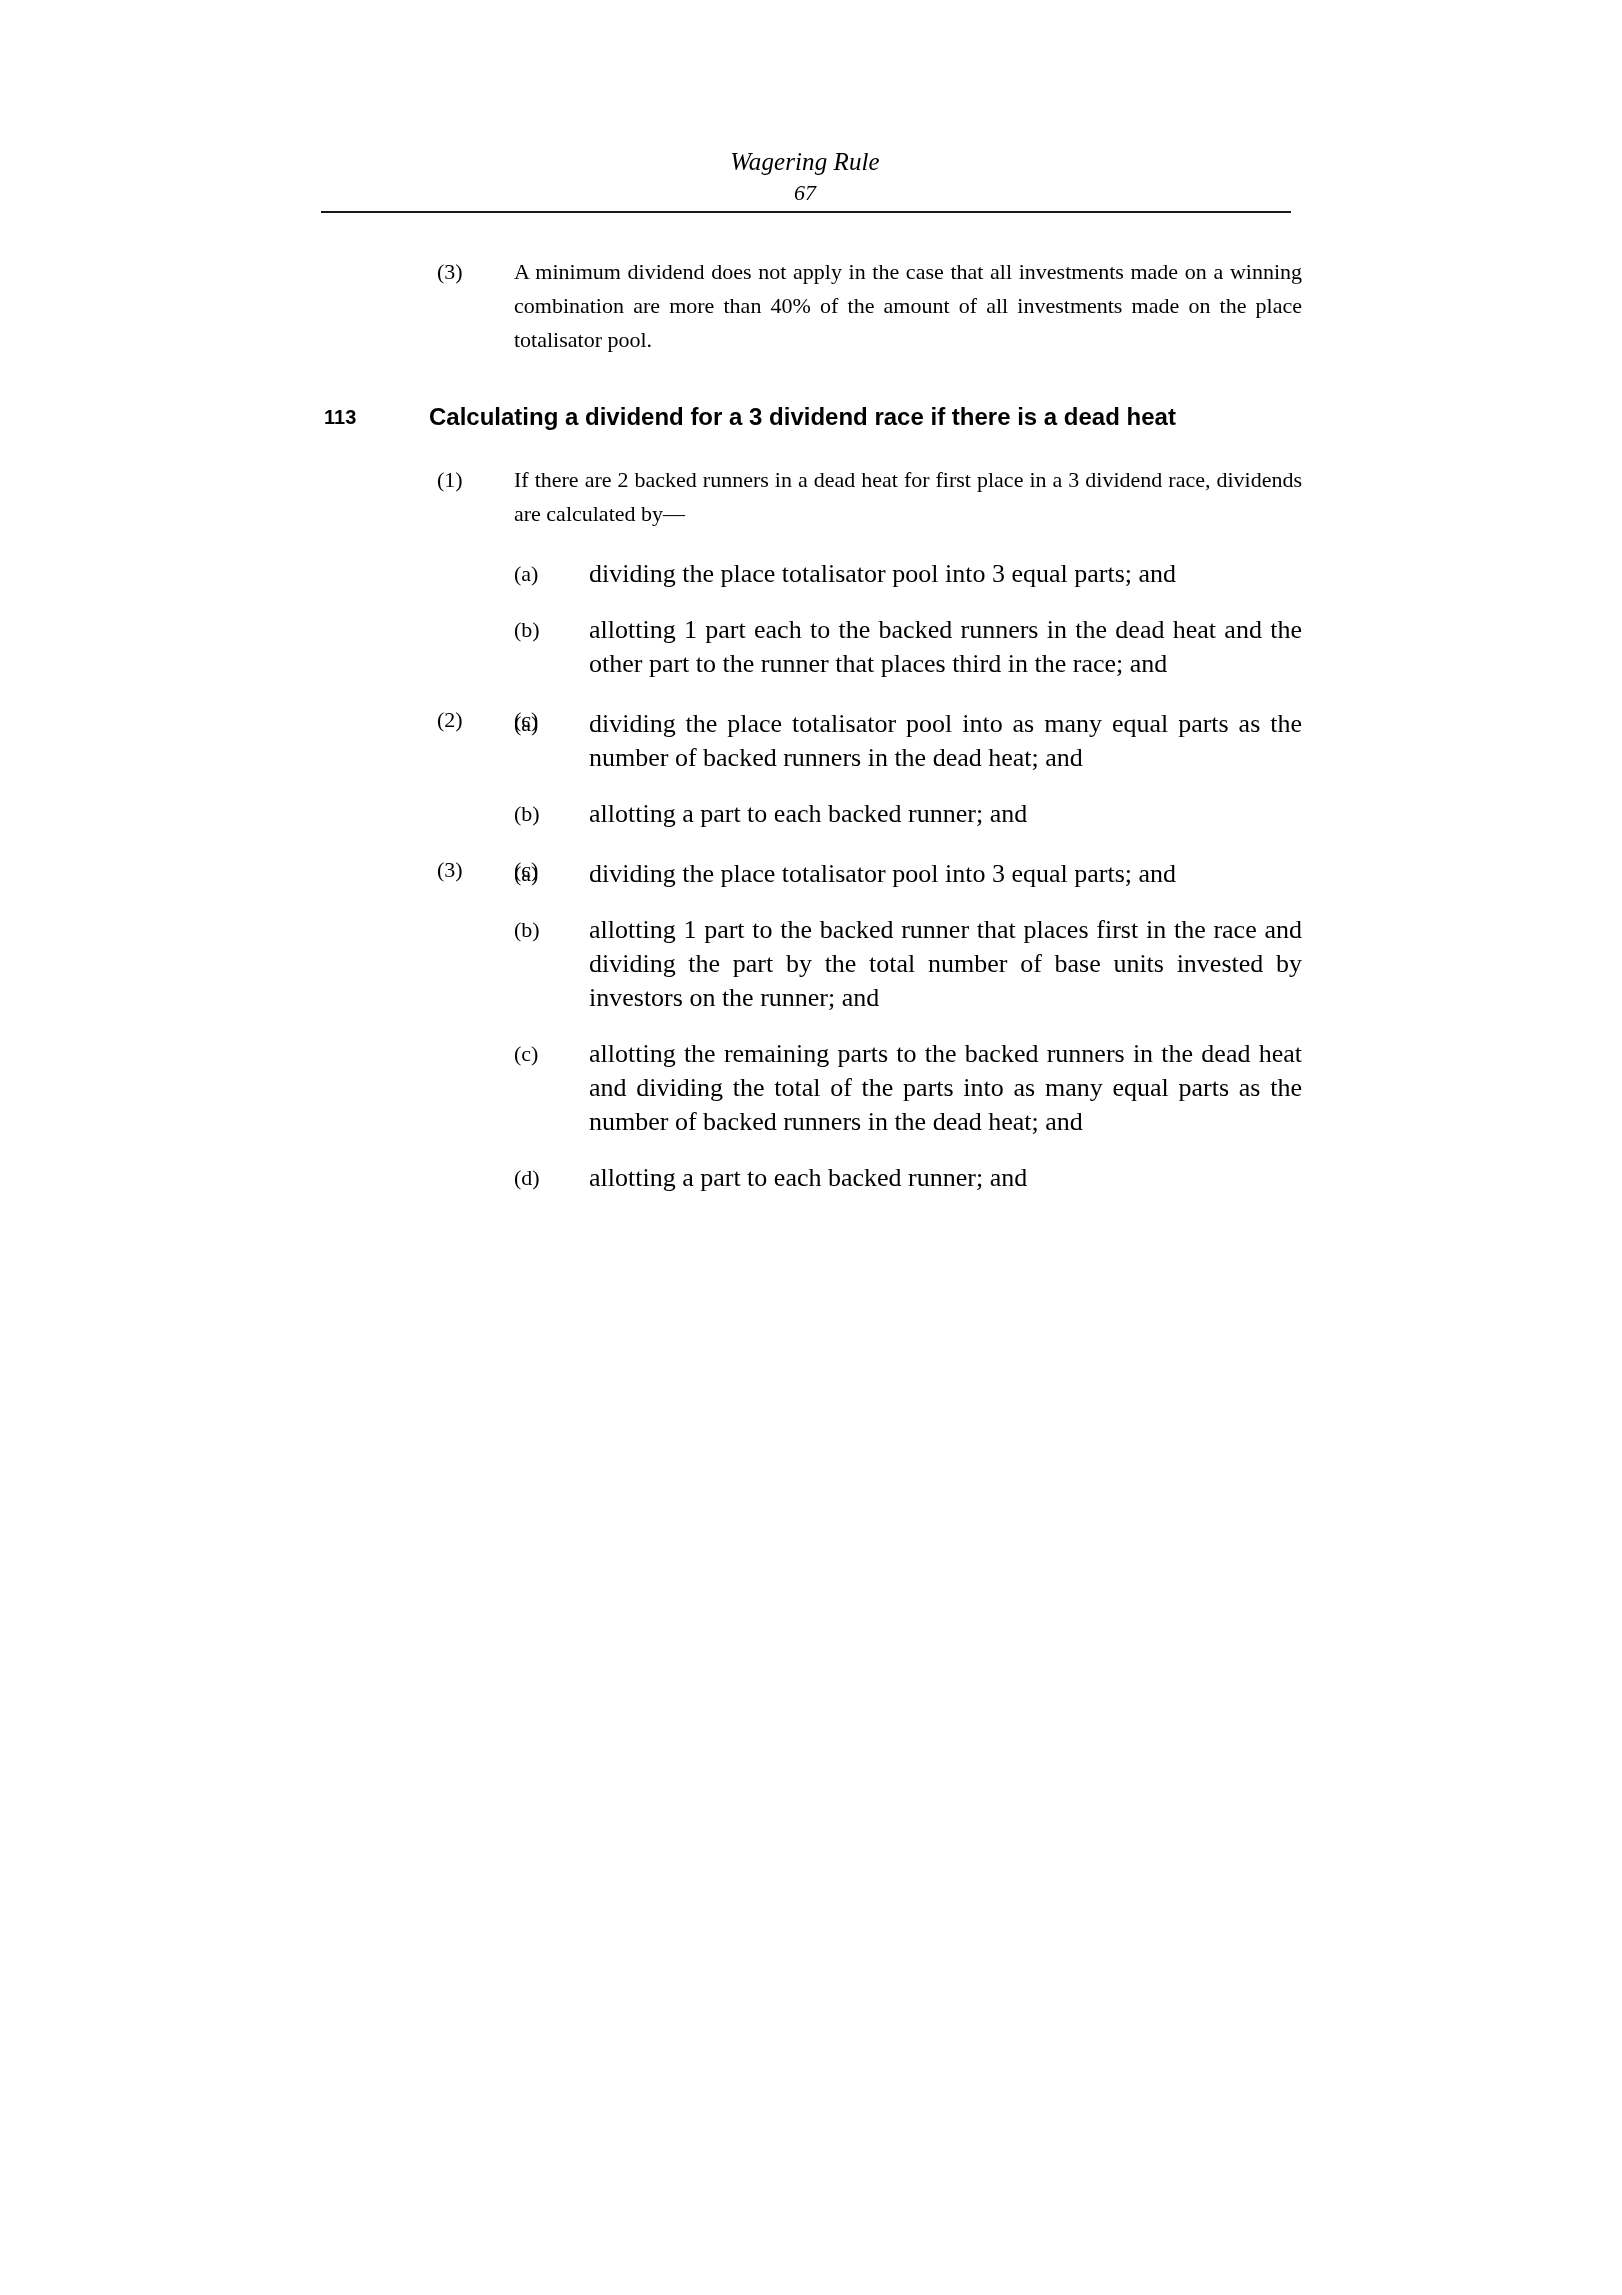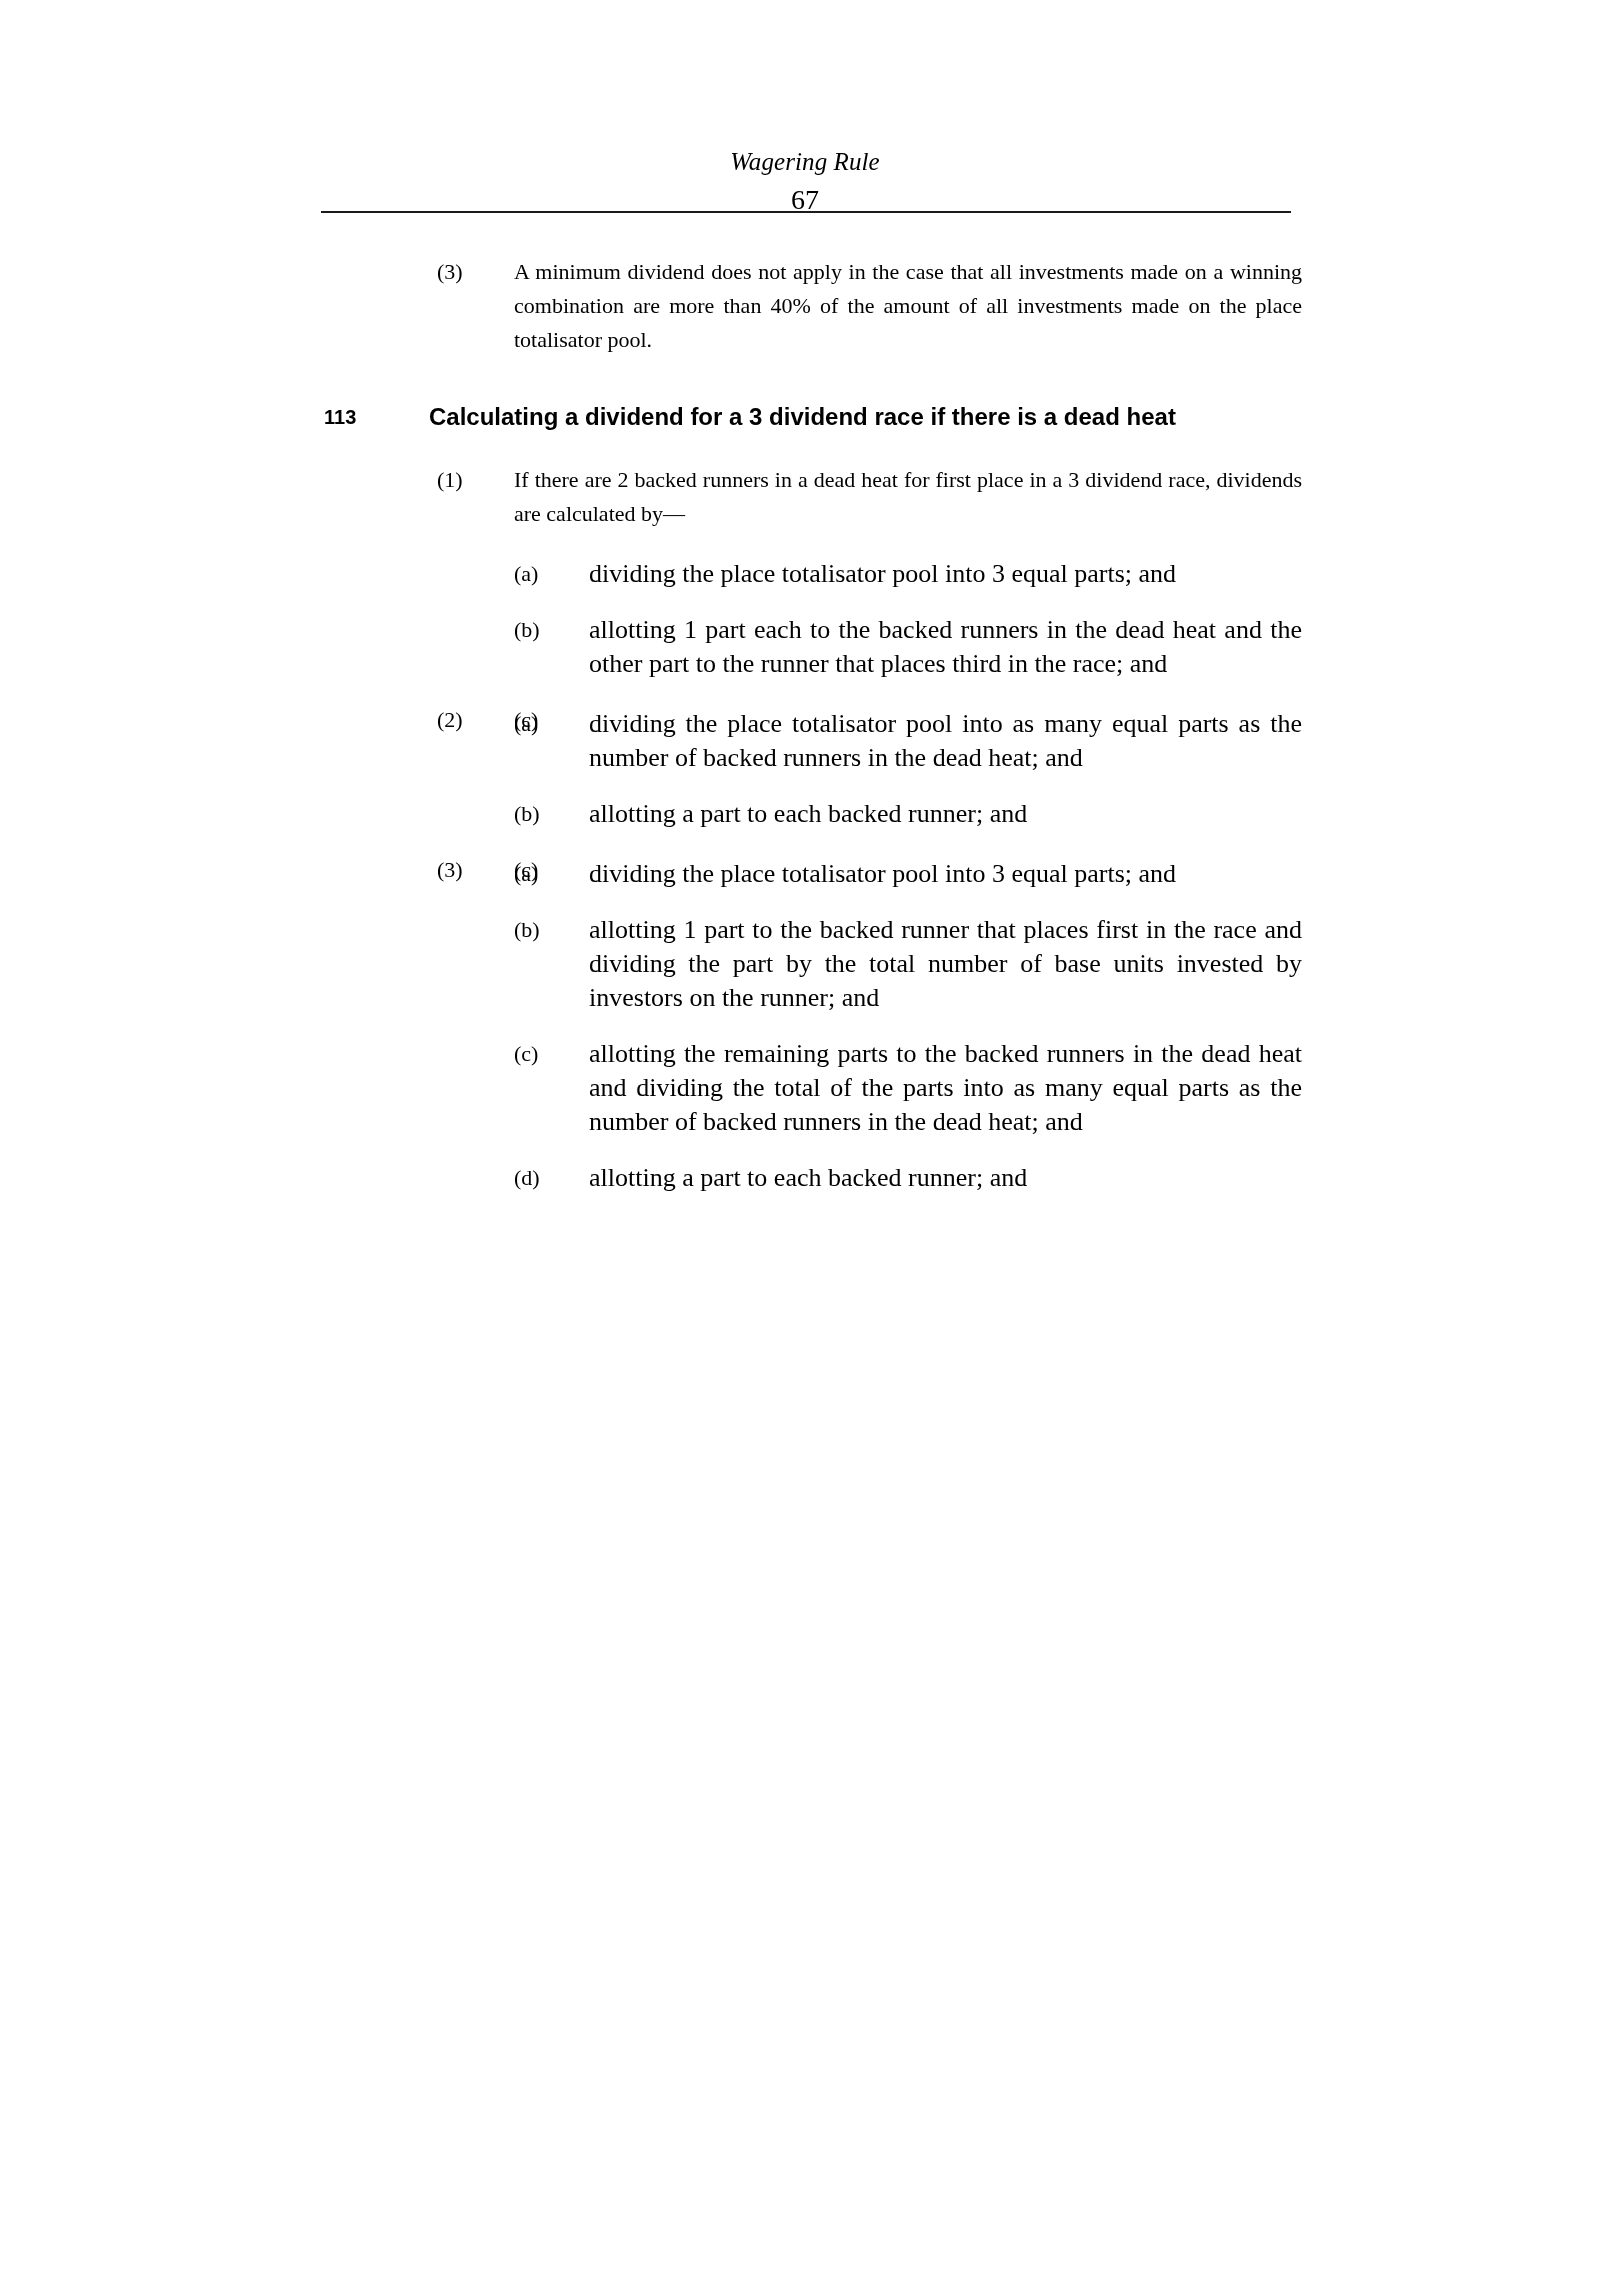--- a/index.html
+++ b/index.html
@@ -28,23 +28,24 @@
   .header-title {
     font-family: "Liberation Serif", "DejaVu Serif", serif;
     font-style: italic;
     font-size: 25px;
     line-height: 33px;
     letter-spacing: 0.1px;
     margin-top: 40px;
   }
   .header-page-number {
     font-family: "Liberation Serif", "DejaVu Serif", serif;
-    font-size: 28px;
+    font-style: italic;
+    font-size: 22px;
     line-height: 30px;
-    margin-top: 7px;
+    margin-top: 0;
   }
   .header-rule {
     position: absolute;
     left: 321px;
     top: 211px;
     width: 970px;
     height: 0;
     border-top: 2px solid #1a1a1a;
   }
 

